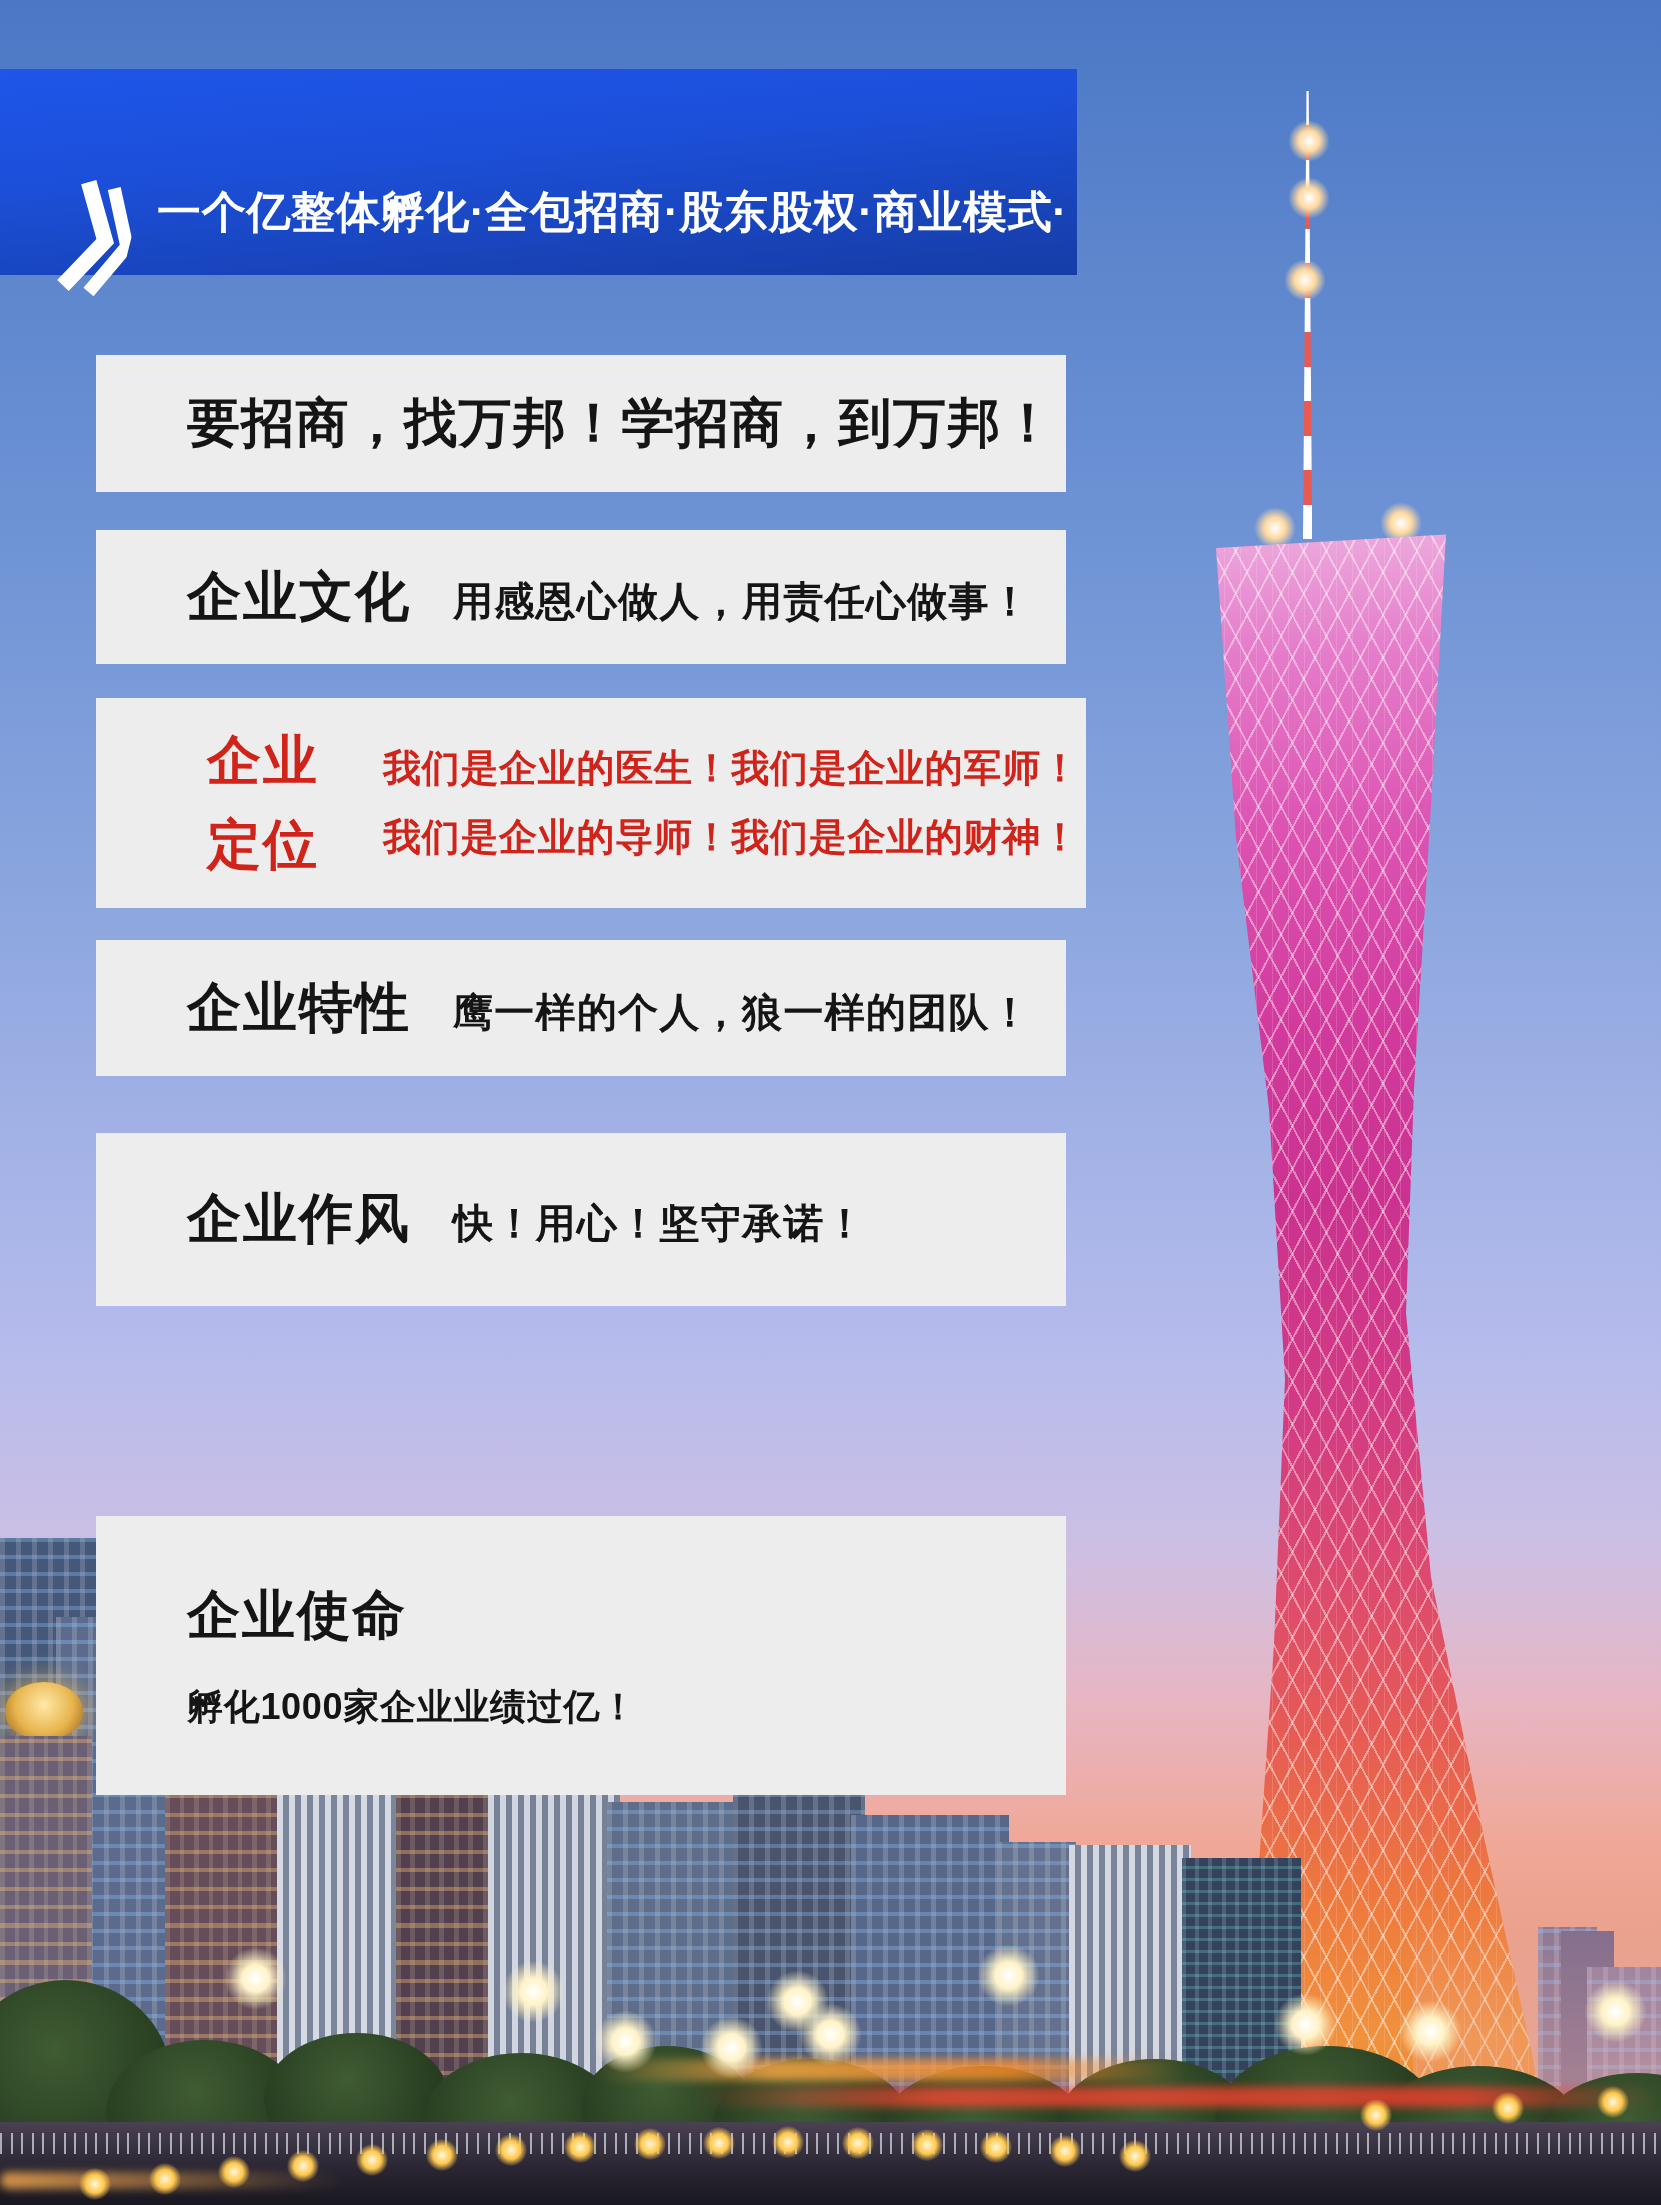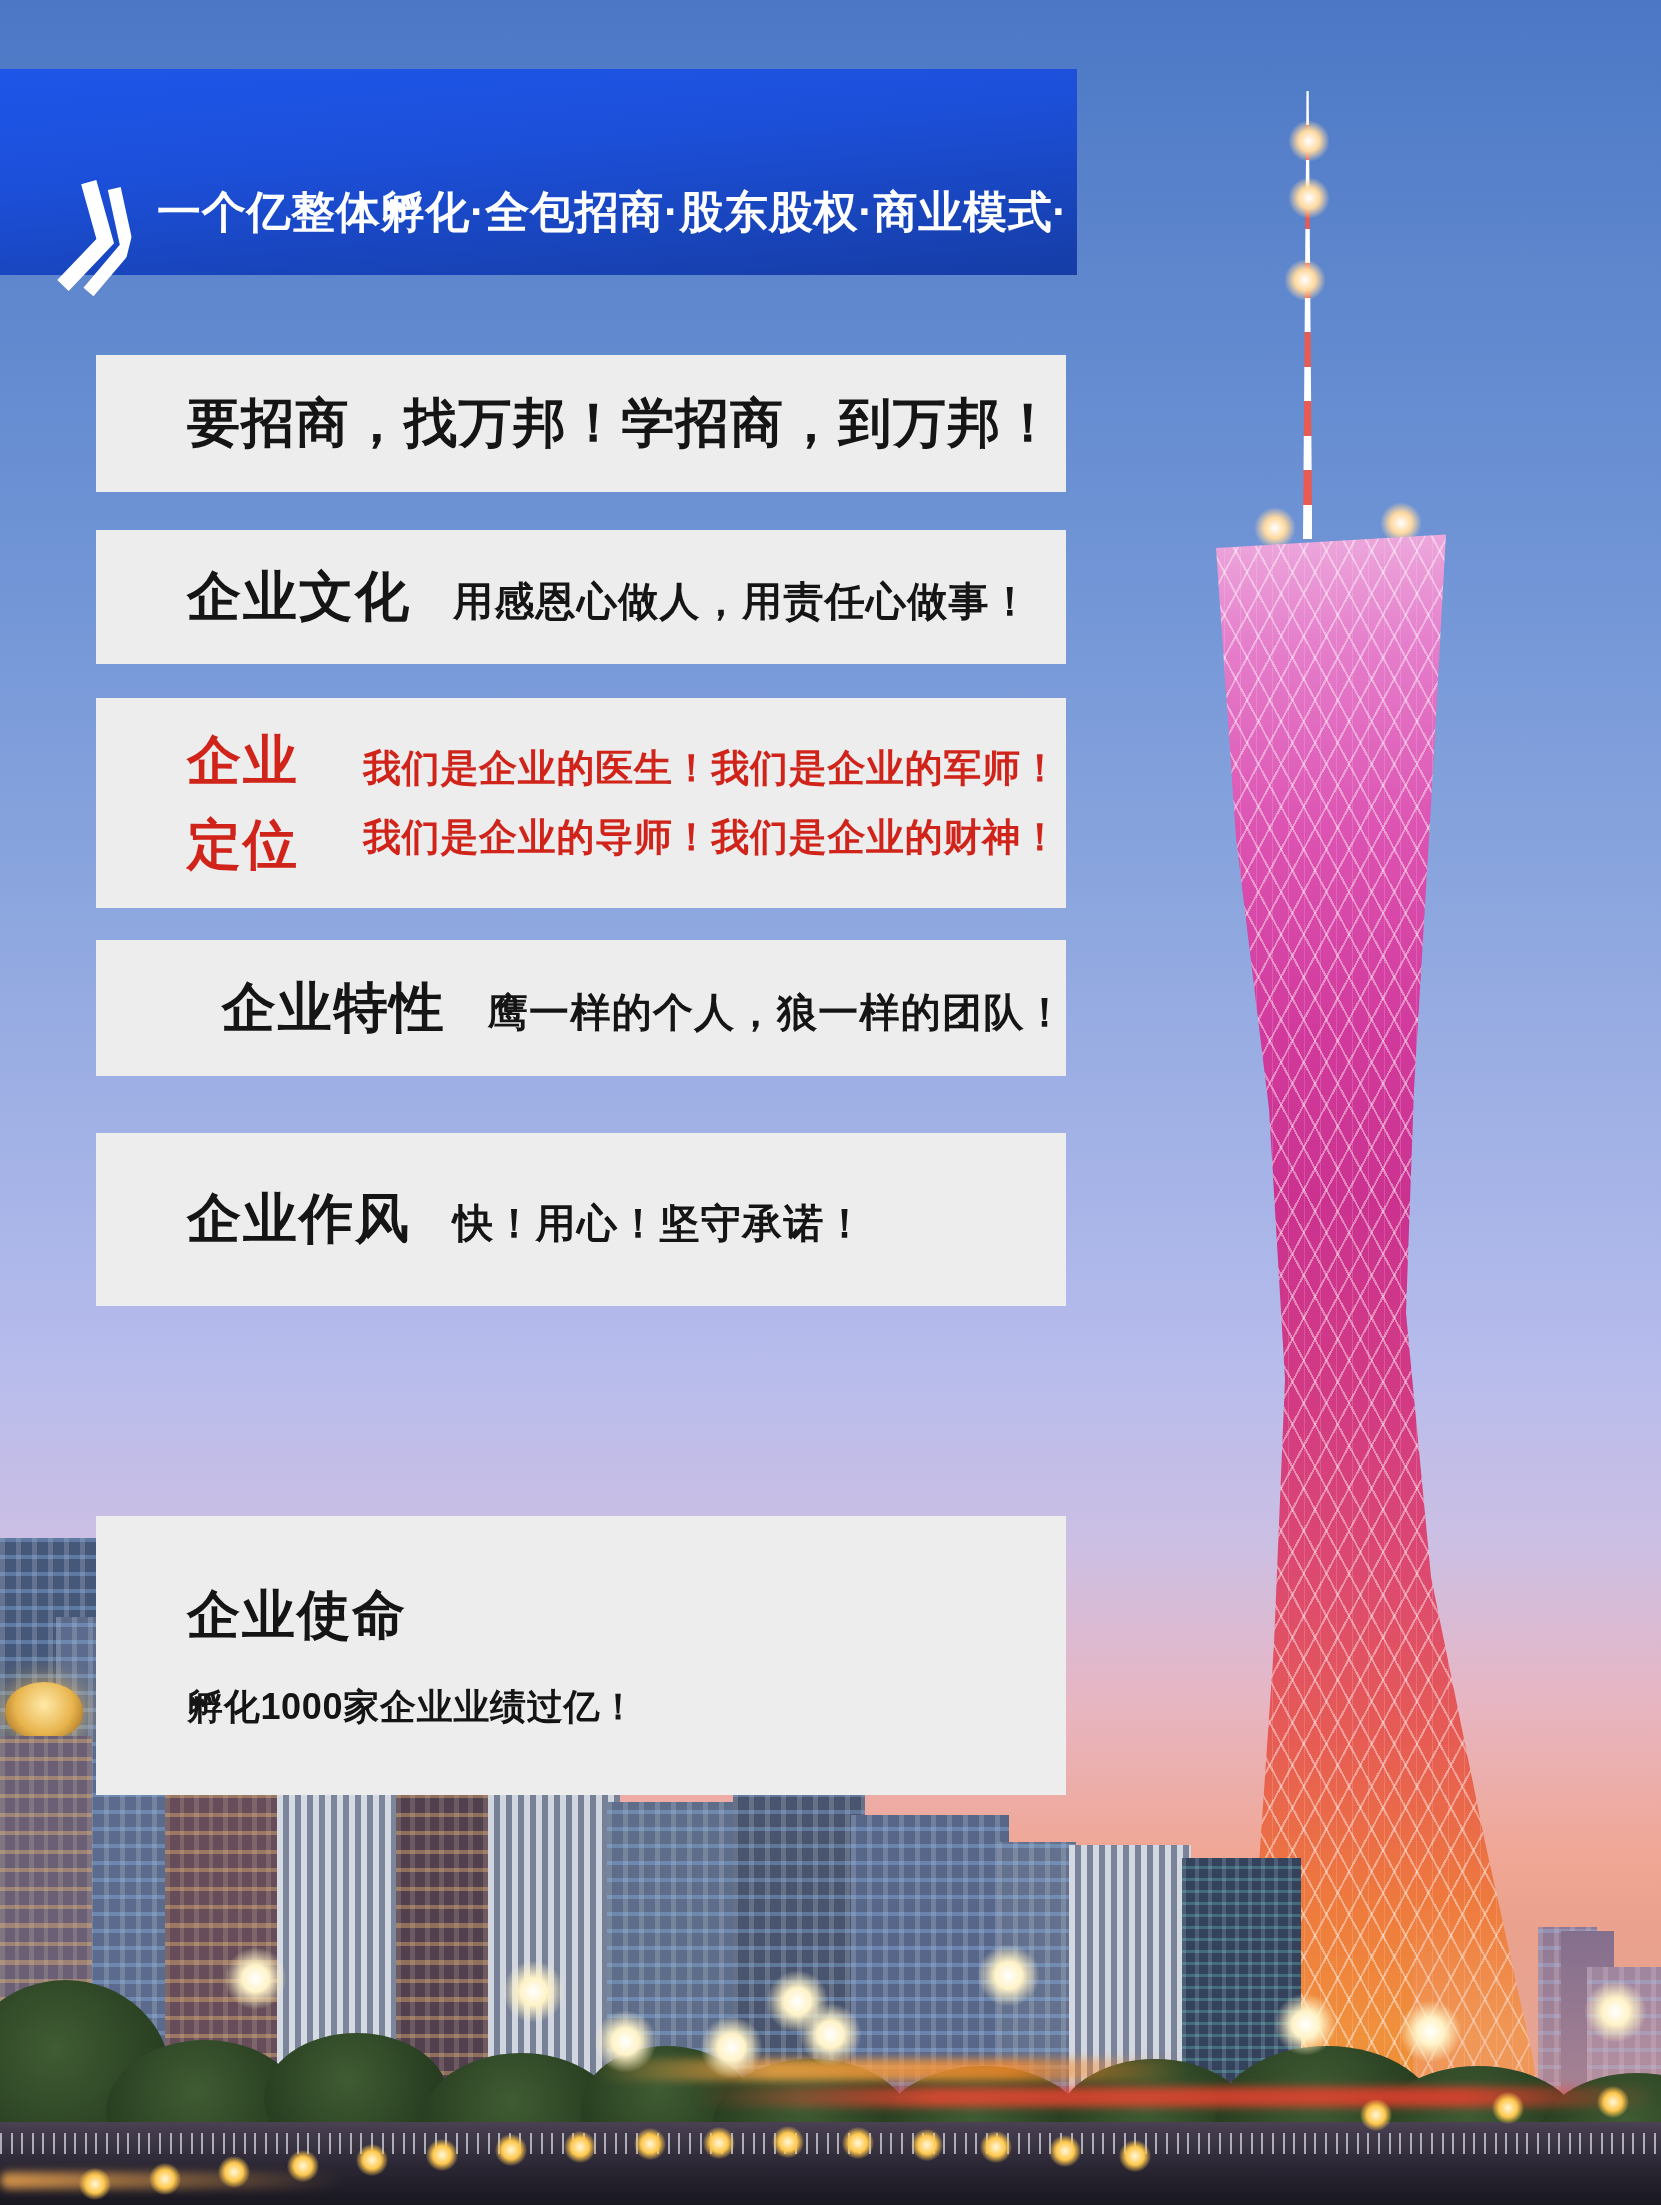--- a/index.html
+++ b/index.html
@@ -184,34 +184,34 @@
   <div class="card" style="top:355px;height:137px;">
     <div class="row big">要招商，找万邦！学招商，到万邦！</div>
   </div>
 
   <div class="card" style="top:530px;height:134px;">
     <div class="row">
       <span class="title">企业文化</span><span class="body">用感恩心做人，用责任心做事！</span>
     </div>
   </div>
 
-  <div class="card red" style="top:698px;height:210px;">
+  <div class="card red" style="top:698px;height:210px;padding-left:20px;">
     <div class="pos-row">
       <div class="pos-title">
         <div>企业</div>
         <div>定位</div>
       </div>
       <div class="pos-lines">
         <div>我们是企业的医生！我们是企业的军师！</div>
         <div>我们是企业的导师！我们是企业的财神！</div>
       </div>
     </div>
   </div>
 
-  <div class="card" style="top:940px;height:136px;text-align:right;">
+  <div class="card" style="top:940px;height:136px;">
     <div class="row">
       <span class="title">企业特性</span><span class="body">鹰一样的个人，狼一样的团队！</span>
     </div>
   </div>
 
   <div class="card" style="top:1133px;height:173px;">
     <div class="row">
       <span class="title">企业作风</span><span class="body">快！用心！坚守承诺！</span>
     </div>
   </div>

